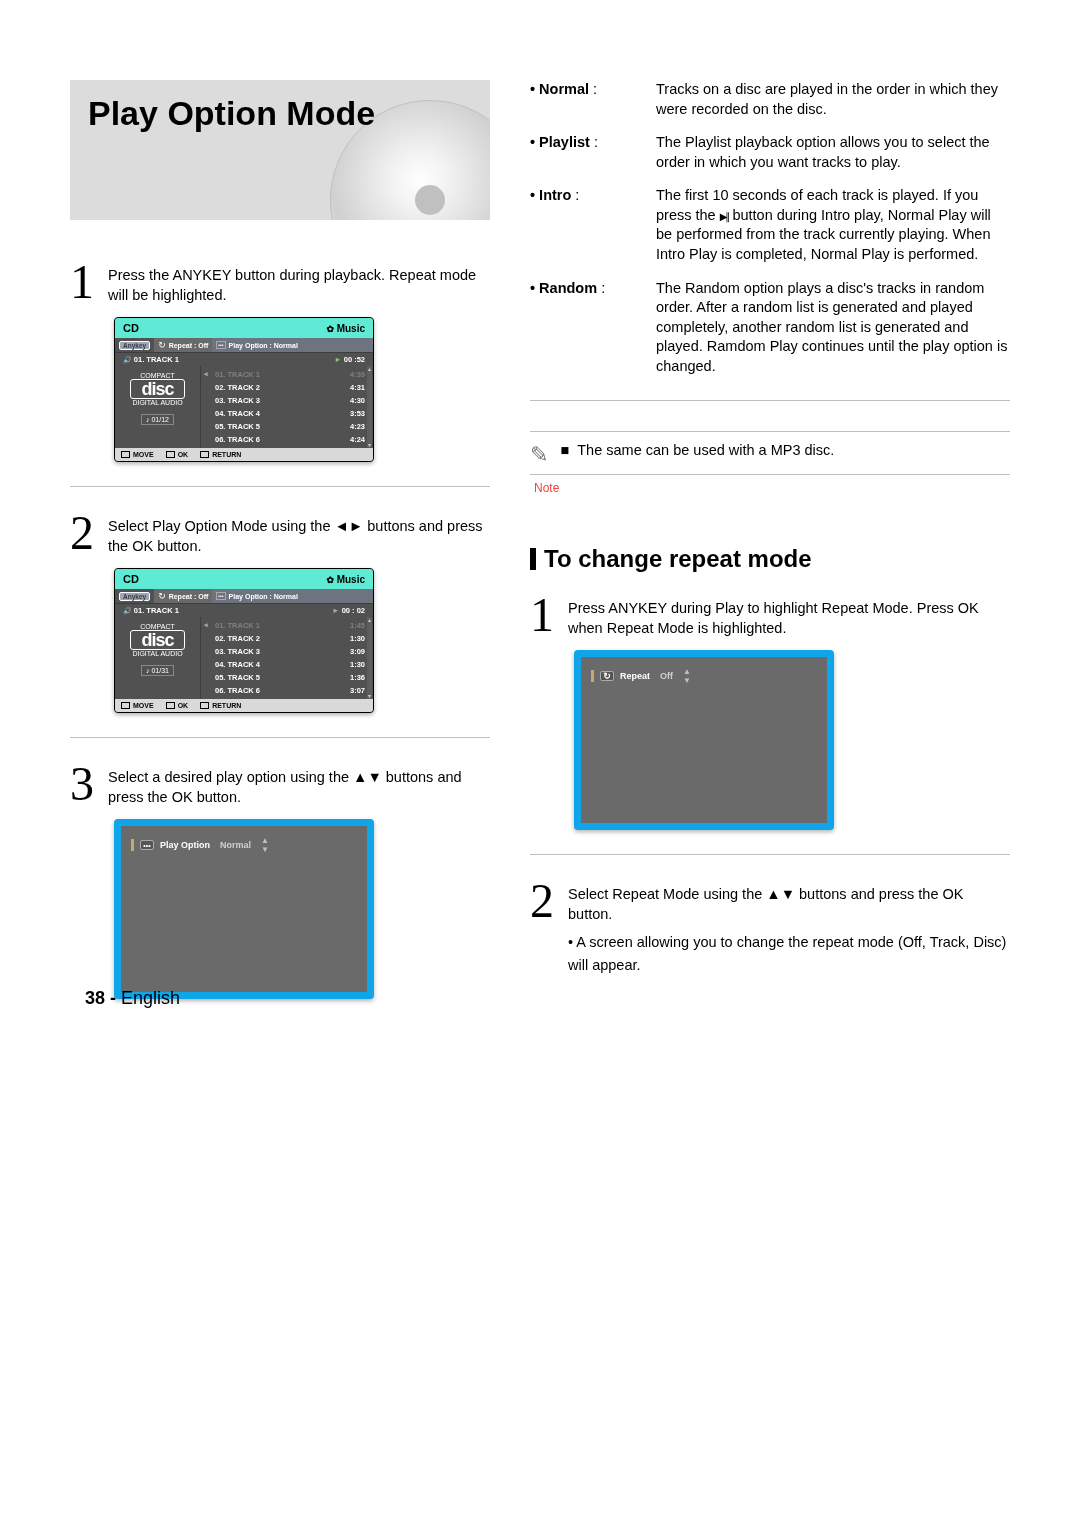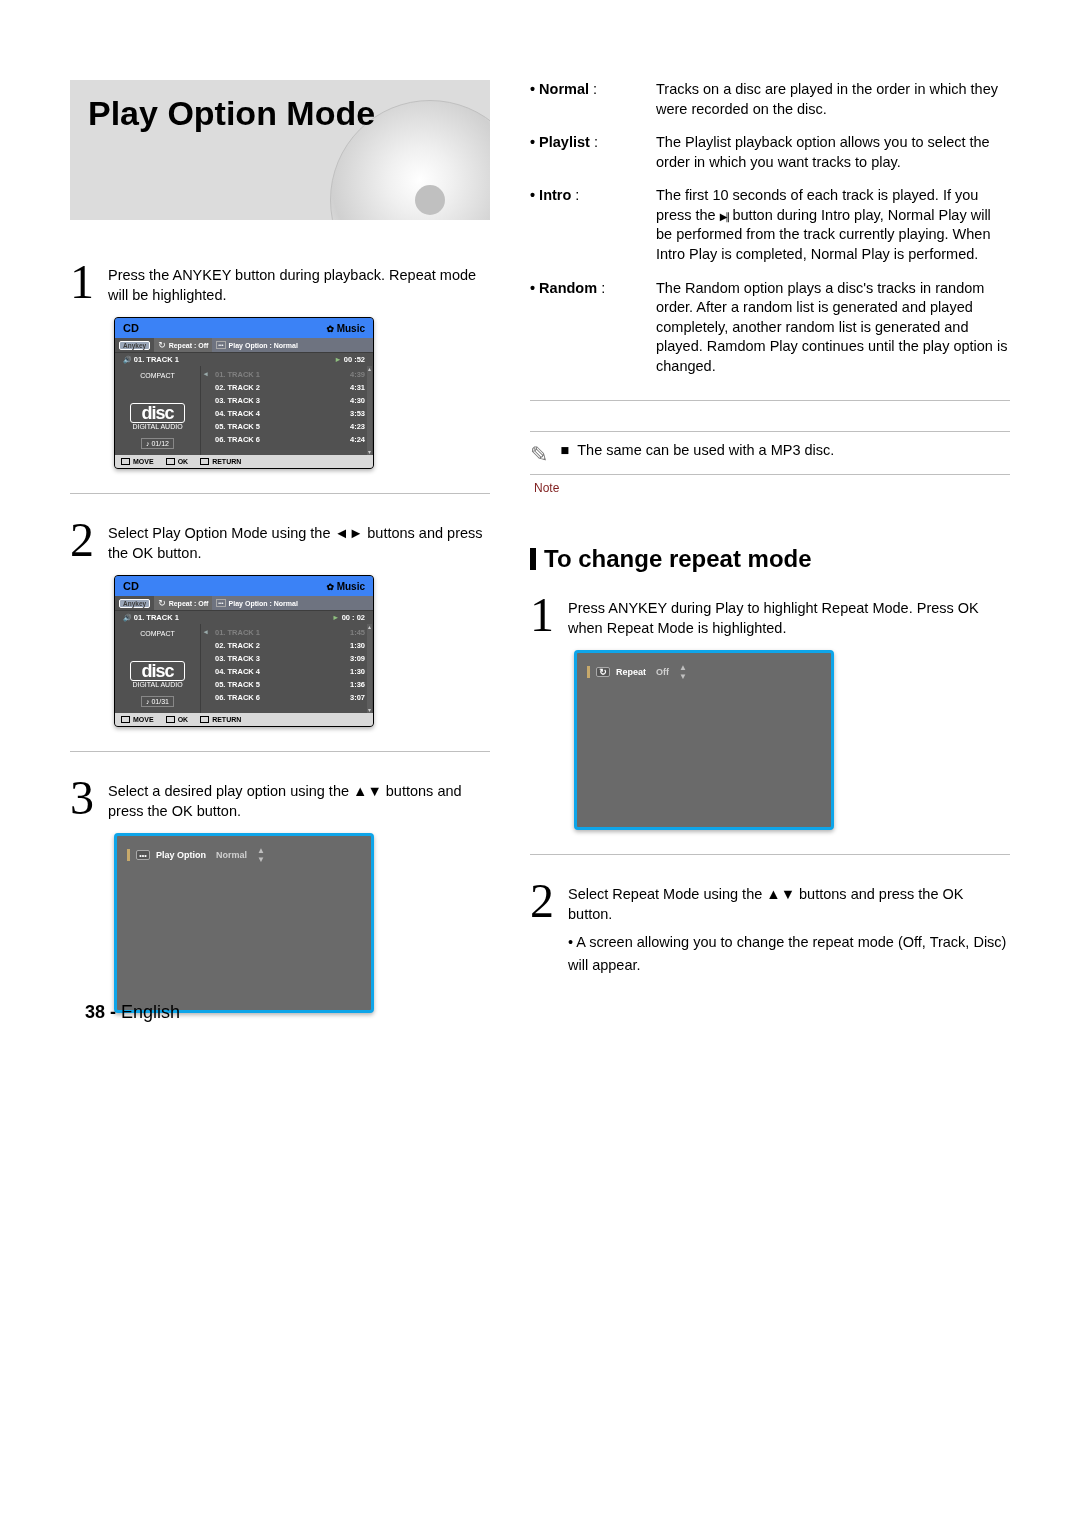--- a/index.html
+++ b/index.html
@@ -15,64 +15,64 @@
   .step { display: flex; align-items: flex-start; gap: 14px; margin-bottom: 12px; }
   .step-num { font-family: "Times New Roman", serif; font-size: 48px; line-height: 0.9; font-weight: normal; }
   .step-text { font-size: 14.5px; line-height: 1.35; padding-top: 6px; }
   .bullet-line { font-size: 14.5px; line-height: 1.6; }
   .bullet-line::before { content: "• "; }
   .sub-indent { margin-left: 14px; margin-top: 6px; }
   hr.sep { border: none; border-top: 1px solid #bfbfbf; margin: 24px 0; }
 
   
   .osd { width: 260px; margin: 12px 0 10px 44px; border: 1px solid #000; border-radius: 4px; overflow: hidden; background: #515151; box-shadow: 0 2px 4px rgba(0,0,0,0.3); }
-  .osd-top { background: #3b82f6; color: #000; font-weight: bold; font-size: 11px; padding: 4px 8px; display: flex; justify-content: space-between; align-items: center; }
+  .osd-top { background: #5eead4; color: #000; font-weight: bold; font-size: 11px; padding: 4px 8px; display: flex; justify-content: space-between; align-items: center; }
   .osd-top .mglyph { font-size: 10px; }
   .osd-bar { display: flex; background: #515151; font-size: 7px; color: #fff; }
   .osd-chip { display: flex; align-items: center; gap: 3px; padding: 2px 4px; }
   .chip-anykey { background: #9aa6b8; color: #3a3a3a; border-radius: 2px; padding: 0px 3px; font-weight: bold; font-size: 6.5px; border: 1px solid #fff; }
   .chip-repeat { background: #696969; }
   .chip-play { background: #6e7380; flex: 1; justify-content: flex-start; }
   .chip-play .lbl { color: #fff; font-weight: bold; }
   .osd-now { display: flex; justify-content: space-between; font-size: 7.5px; color: #fff; padding: 2px 8px; border-top: 1px solid #3d3d3d; }
   .osd-now .t { color: #8fbf7f; }
   .osd-body { display: flex; }
   .osd-left { width: 85px; padding: 6px 4px; display: flex; flex-direction: column; align-items: center; }
   .cd-logo { color: #fff; font-size: 7px; text-align: center; line-height: 1; }
-  .cd-logo .disc-txt { font-size: 18px; font-weight: bold; font-family: "Arial Black", sans-serif; letter-spacing: -1px; border: 1px solid #fff; border-radius: 3px; padding: 0 10px; display: inline-block; margin-top: 24px; }
+  .cd-logo .disc-txt { font-size: 18px; font-weight: bold; font-family: "Arial Black", sans-serif; letter-spacing: -1px; border: 1px solid #fff; border-radius: 3px; padding: 0 10px; display: inline-block; }
   .cd-idx { border: 1px solid #888; font-size: 7px; padding: 1px 4px; margin-top: 8px; color: #fff; }
   .osd-right { flex: 1; border-left: 1px solid #3d3d3d; padding: 2px 0; position: relative; }
   .trk { display: flex; justify-content: space-between; font-size: 7.5px; color: #fff; padding: 2px 8px 2px 14px; font-weight: bold; }
   .trk.sel { color: #808080; }
   .trk .arrow-l { position: absolute; left: 3px; color: #9aa; font-size: 7px; }
   .osd-scroll { position: absolute; right: 1px; top: 0; bottom: 0; width: 5px; background: rgba(255,255,255,0.08); }
   .osd-scroll .up, .osd-scroll .dn { color: #ccc; font-size: 6px; line-height: 1; text-align: center; }
   .osd-scroll .up { position: absolute; top: 0; left: 0; right: 0; }
   .osd-scroll .dn { position: absolute; bottom: 0; left: 0; right: 0; }
   .osd-foot { background: #d9d9d9; font-size: 7px; font-weight: bold; color: #000; padding: 3px 6px; display: flex; gap: 12px; align-items: center; }
   .osd-foot .fi { display: flex; align-items: center; gap: 3px; }
   .osd-foot .box { width: 9px; height: 7px; border: 1px solid #000; display: inline-block; }
 
   
-  .opt-panel { width: 260px; margin: 12px 0 10px 44px; background: #6a6a6a; border: 3px solid #0ea5e9; border-radius: 4px; padding: 10px; height: 180px; box-shadow: 0 2px 4px rgba(0,0,0,0.3); }
+  .opt-panel { width: 260px; margin: 12px 0 10px 44px; background: #6a6a6a; border: 7px solid #0ea5e9; border-radius: 4px; padding: 10px; height: 180px; box-shadow: 0 2px 4px rgba(0,0,0,0.3); }
   .opt-row { display: flex; align-items: center; gap: 6px; font-size: 9px; color: #fff; font-weight: bold; }
   .opt-row .bar { width: 3px; height: 12px; background: #c7a96b; }
   .opt-row .ic { border: 1px solid #aaa; border-radius: 2px; width: 14px; height: 10px; display: flex; align-items: center; justify-content: center; font-size: 7px; background: #555; }
   .opt-val { color: #d0d0d0; margin-left: 4px; font-weight: bold; }
   .arrows { color: #c0c0c0; font-size: 8px; margin-left: 4px; }
 
   
   .def-row { display: flex; font-size: 14.5px; line-height: 1.35; margin-bottom: 14px; gap: 16px; }
   .def-term { width: 110px; flex-shrink: 0; }
   .def-term b::before { content: "• "; }
   .def-desc { flex: 1; }
   .note-box { display: flex; align-items: flex-start; gap: 12px; padding: 10px 0 6px 0; border-bottom: 1px solid #bfbfbf; margin-bottom: 6px; border-top: 1px solid #bfbfbf; margin-top: 30px; }
   .note-icon { font-size: 22px; color: #777; }
   .note-text { font-size: 14.5px; }
-  .note-label { font-size: 12px; color: #7f1d1d; margin-left: 4px; }
+  .note-label { font-size: 12px; color: #ef4444; margin-left: 4px; }
 
   .sect-head { display: flex; align-items: center; gap: 8px; font-size: 24px; font-weight: bold; margin: 50px 0 20px 0; }
   .sect-head .bar { width: 6px; height: 22px; background: #000; display: inline-block; }
 
   .footer { position: absolute; bottom: 40px; left: 85px; font-size: 18px; }
   .footer b { font-weight: bold; }
 
   .loop-icon::before { content: "↻"; font-size: 9px; }
   .speaker::before { content: "🔊"; font-size: 7px; }
   .note-ic::before { content: "♪"; font-size: 7px; }

